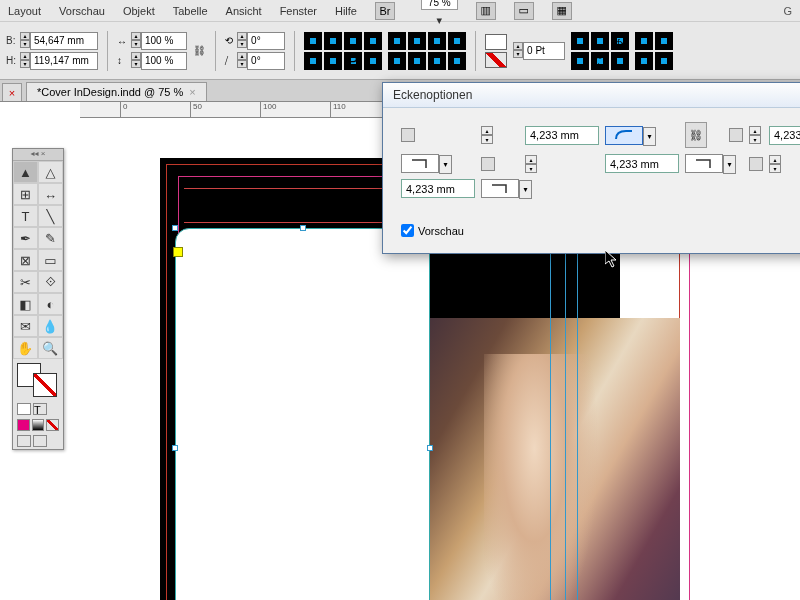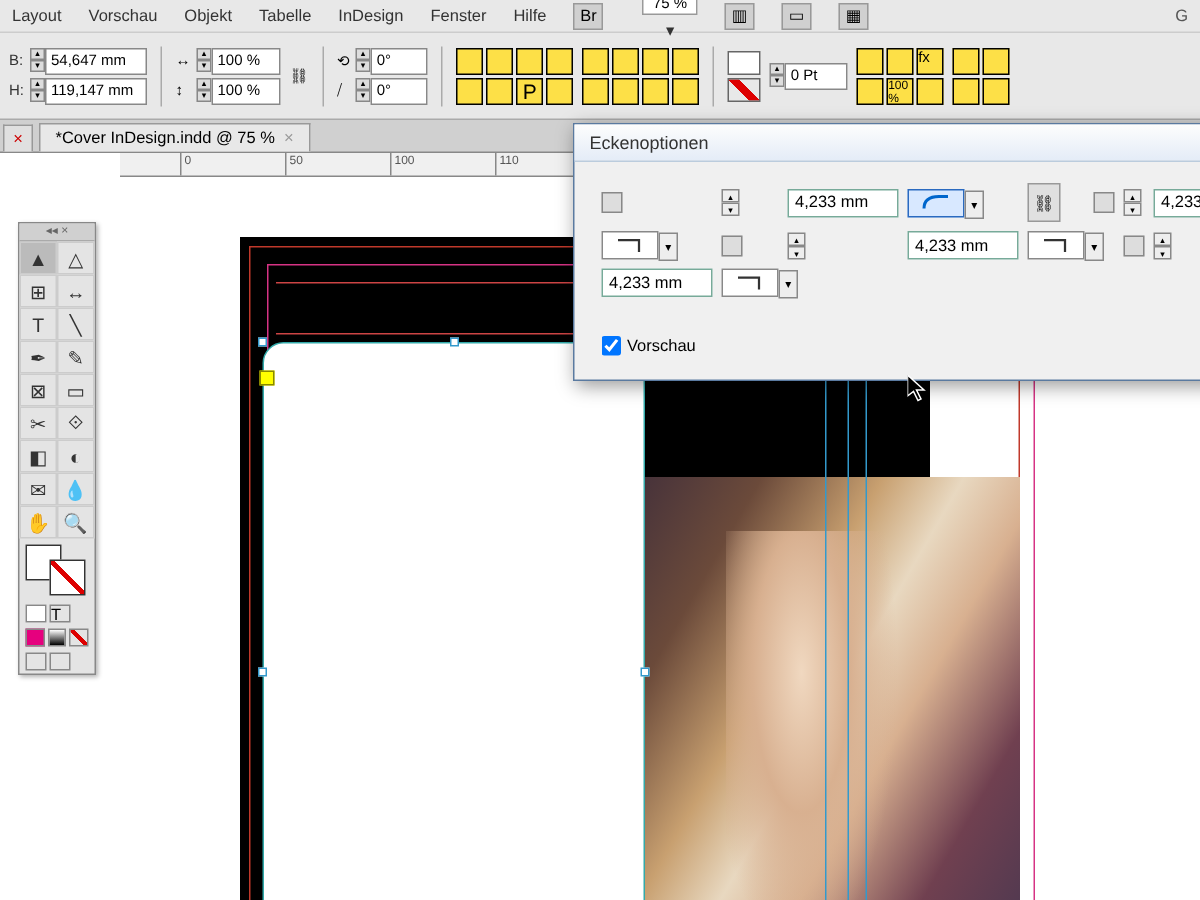--- a/index.html
+++ b/index.html
@@ -15,21 +15,21 @@
 .controlbar { height: 58px; background: #e8e8e8; border-bottom: 1px solid #aaa; display: flex; align-items: center; padding: 2px 6px; gap: 6px; font-size: 10px; }
 .controlbar .wh { display: grid; grid-template-columns: auto auto; gap: 2px 4px; align-items: center; }
 .controlbar .wh label { color: #333; }
 .controlbar input[type="text"] { width: 68px; height: 18px; border: 1px solid #888; padding: 0 3px; font-size: 10px; background: #fff; }
 .controlbar .pct input { width: 46px; }
 .controlbar .rot input { width: 38px; }
 .controlbar .spin { display: flex; flex-direction: column; }
 .controlbar .spin div { width: 10px; height: 8px; border: 1px solid #888; background: #ddd; font-size: 6px; text-align: center; line-height: 6px; }
 .controlbar .divider { width: 1px; height: 40px; background: #aaa; margin: 0 3px; }
 .controlbar .iconcluster { display: grid; grid-template-columns: repeat(4,18px); grid-auto-rows: 18px; gap: 2px; }
-.controlbar .iconcluster div { border: 1px solid #000000; background: #fde047; }
+.controlbar .iconcluster div { border: 6px solid #000000; background: #0ea5e9; }
 .controlbar .swatches { display: flex; gap: 2px; flex-direction: column; }
 .controlbar .swatches .sw { width: 22px; height: 16px; border: 1px solid #666; }
 .controlbar .pt { display: flex; align-items: center; gap: 3px; }
 .controlbar .pt input { width: 42px; }
 
 .tabbar { height: 22px; background: #d0d0d0; display: flex; align-items: flex-end; border-bottom: 1px solid #888; }
 .tabbar .tab { background: #e8e8e8; border: 1px solid #999; border-bottom: none; padding: 3px 10px; font-size: 11px; display: flex; align-items: center; gap: 6px; margin-left: 4px; }
 .tabbar .tab .close { color: #999; cursor: pointer; }
 .tabbar .smalltab { width: 20px; height: 18px; background: #e0e0e0; border: 1px solid #999; border-bottom: none; margin-left: 2px; display:flex;align-items:center;justify-content:center;color:#c00;}
 
@@ -88,21 +88,21 @@
 .cursor { position: absolute; pointer-events: none; z-index: 999; }
 </style>
 </head>
 <body>
 
 <div class="menubar">
   <span>Layout</span>
   <span>Vorschau</span>
   <span>Objekt</span>
   <span>Tabelle</span>
-  <span>InDesign</span>
+  <span>Ansicht</span>
   <span>Fenster</span>
   <span>Hilfe</span>
   <div class="iconbtn">Br</div>
   <div class="zoomsel">
     <div class="box">75 %</div>
     <span>▾</span>
   </div>
   <div class="iconbtn">▥</div>
   <div class="iconbtn">▭</div>
   <div class="iconbtn">▦</div>

